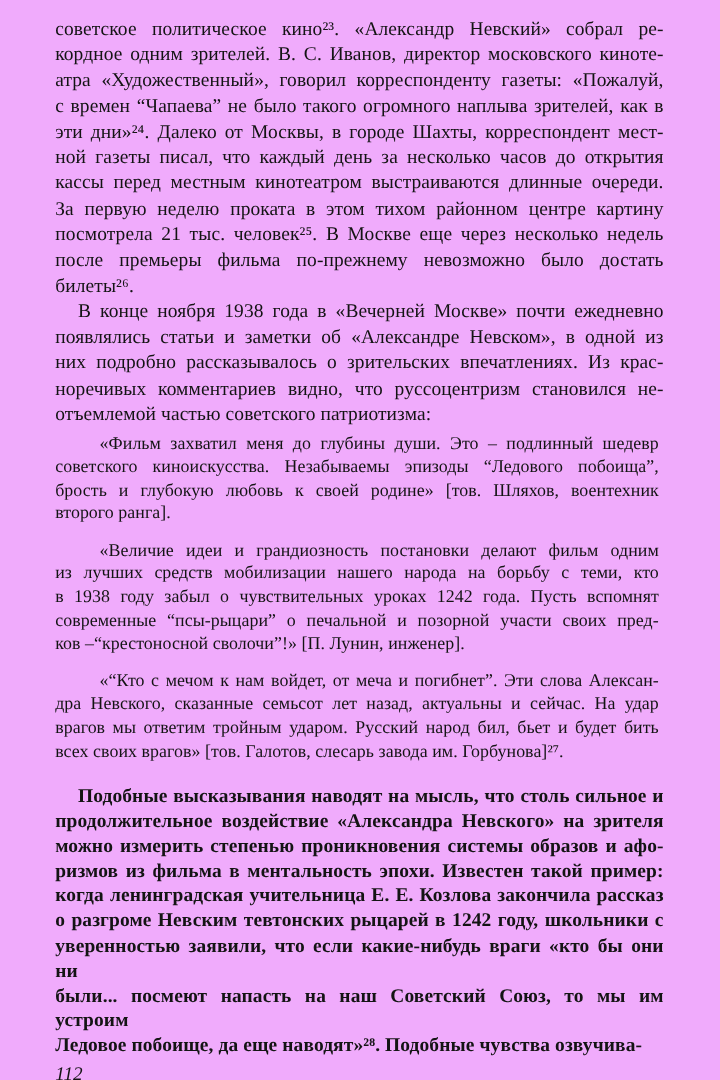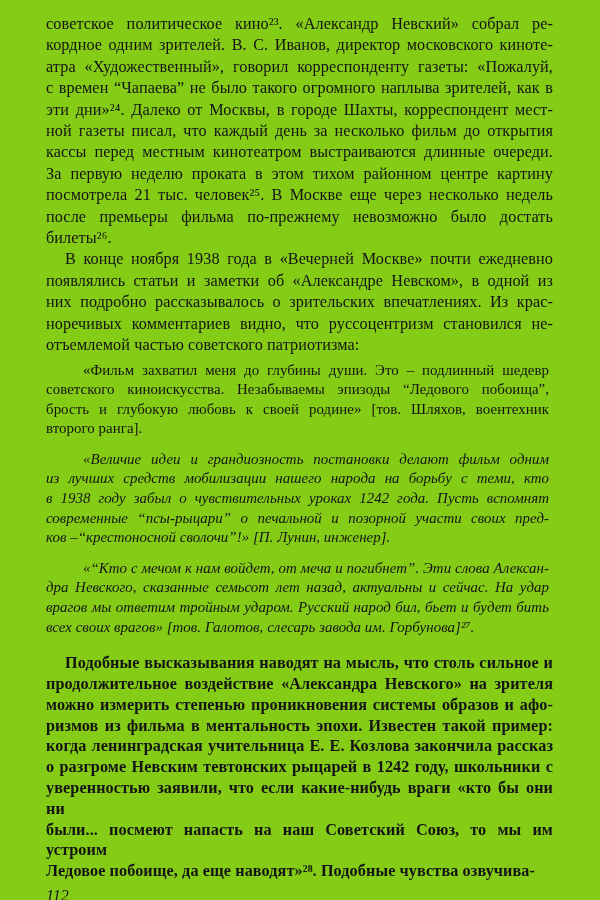--- a/index.html
+++ b/index.html
@@ -4,21 +4,21 @@
 <style>
   html, body {
     margin: 0;
     padding: 0;
     background: #fbfbf9;
   }
   .page {
     position: relative;
     width: 600px;
     height: 900px;
-    background: #84cc16;
+    background: #f0abfc;
     box-sizing: border-box;
     padding: 14px 47px 0 46px;
     font-family: "Liberation Serif", "DejaVu Serif", serif;
     color: #141414;
     overflow: hidden;
   }
   .block { margin: 0; }
   .line {
     text-align: justify;
     text-align-last: justify;
@@ -33,21 +33,21 @@
   }
   .block.quote .line {
     font-size: 14.9px;
     line-height: 19.6px;
     letter-spacing: 0.05px;
     padding-right: 4px;
   }
 
   
   .block.body + .block.quote { margin-top: 4px; }
-  .block.quote + .block.quote { margin-top: 11px; font-style: italic; }
+  .block.quote + .block.quote { margin-top: 11px; }
   .block.quote + .block.body { margin-top: 16px; font-weight: bold; }
   .block.quote + .block.body .line { line-height: 20.8px; }
 
   
   .block.body.indent .line.first { text-indent: 19px; }
   .block.quote.indent .line.first { text-indent: 37px; }
 
   .page-number {
     margin-top: 3px;
     font-size: 16px;
@@ -60,21 +60,21 @@
 <body>
 
 <div class="page">
   <div>
       <div class="block body">
         <div class="line first">советское политическое кино²³. «Александр Невский» собрал ре-</div>
         <div class="line">кордное одним зрителей. В. С. Иванов, директор московского киноте-</div>
         <div class="line">атра «Художественный», говорил корреспонденту газеты: «Пожалуй,</div>
         <div class="line">с времен “Чапаева” не было такого огромного наплыва зрителей, как в</div>
         <div class="line">эти дни»²⁴. Далеко от Москвы, в городе Шахты, корреспондент мест-</div>
-        <div class="line">ной газеты писал, что каждый день за несколько фильм до открытия</div>
+        <div class="line">ной газеты писал, что каждый день за несколько часов до открытия</div>
         <div class="line">кассы перед местным кинотеатром выстраиваются длинные очереди.</div>
         <div class="line">За первую неделю проката в этом тихом районном центре картину</div>
         <div class="line">посмотрела 21 тыс. человек²⁵. В Москве еще через несколько недель</div>
         <div class="line">после премьеры фильма по-прежнему невозможно было достать</div>
         <div class="line last">билеты²⁶.</div>
       </div>
       <div class="block body indent">
         <div class="line first">В конце ноября 1938 года в «Вечерней Москве» почти ежедневно</div>
         <div class="line">появлялись статьи и заметки об «Александре Невском», в одной из</div>
         <div class="line">них подробно рассказывалось о зрительских впечатлениях. Из крас-</div>

